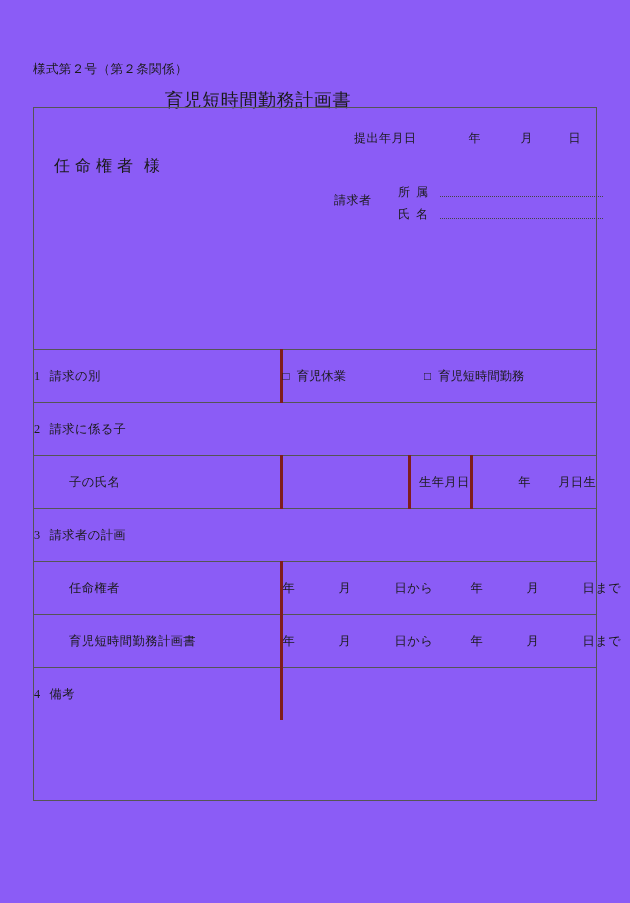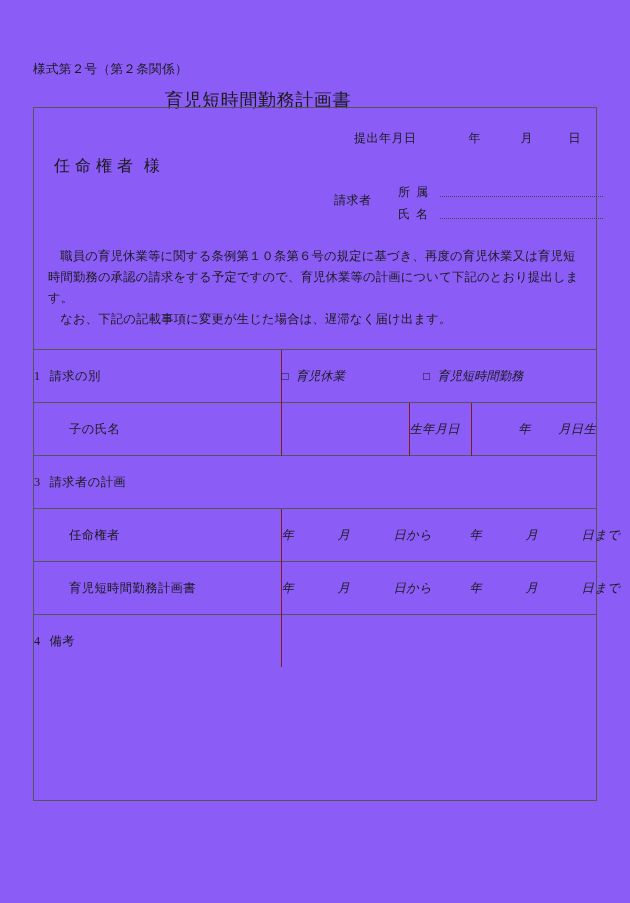--- a/index.html
+++ b/index.html
@@ -151,21 +151,21 @@
     height: 52px;
   }
   .tbl tr:first-child td { border-top: 1px solid #555; }
   .cell-label {
     padding-left: 16px;
     letter-spacing: 0.4px;
     white-space: nowrap;
   }
   .cell-label .num { margin-right: 9px; }
   .cell-label.indent { padding-left: 35px; }
-  .divider { border-left: 1px solid #7f1d1d; font-style: italic; }
+  .divider { border-left: 3px solid #7f1d1d; }
 
   .chk-cell {
     padding-left: 18px;
     white-space: nowrap;
   }
   .chk {
     display: inline-block;
     font-size: 12px;
     margin-right: 7px;
   }
@@ -177,21 +177,21 @@
     white-space: nowrap;
   }
   .ymd-span { white-space: nowrap; }
   .ymd-span .y { display: inline-block; width: 56px; text-align: left; }
   .ymd-span .m { display: inline-block; width: 56px; text-align: left; }
   .ymd-span .d { display: inline-block; width: 76px; text-align: left; }
   .ymd-span .y2 { display: inline-block; width: 56px; text-align: left; }
   .ymd-span .m2 { display: inline-block; width: 56px; text-align: left; }
   .ymd-span .d2 { display: inline-block; text-align: right; }
 
-  .birth-label { text-align: left; white-space: nowrap; letter-spacing: 0.3px; margin-left: 12px; }
+  .birth-label { text-align: right; white-space: nowrap; letter-spacing: 0.3px; margin-left: 12px; }
   .birth-ymd { text-align: right; white-space: nowrap; letter-spacing: 0.3px; }
   .birth-ymd .by { display: inline-block; width: 40px; }
   .birth-ymd .bm { display: inline-block; width: 40px; }
   .tall { height: 70px; }
 </style>
 </head>
 <body>
 
 <div class="page">
 
@@ -217,24 +217,20 @@
             <span class="field-name">所属</span>
             <span class="dotline"></span>
           </div>
           <div class="field-row">
             <span class="field-name">氏名</span>
             <span class="dotline"></span>
           </div>
         </div>
       </div>
 
-      <div class="body-text">
-        <p>職員の育児休業等に関する条例第１０条第６号の規定に基づき、再度の育児休業又は育児短時間勤務の承認の請求をする予定ですので、育児休業等の計画について下記のとおり提出します。</p>
-        <p>なお、下記の記載事項に変更が生じた場合は、遅滞なく届け出ます。</p>
-      </div>
 
     </div>
 
     <table class="tbl">
       <colgroup>
         <col style="width:247px">
         <col style="width:128px">
         <col style="width:62px">
         <col style="width:125px">
       </colgroup>
@@ -242,20 +238,25 @@
 
         <tr>
           <td class="cell-label">
             <span class="num">1</span><span>請求の別</span>
           </td>
           <td class="divider chk-cell" colspan="3">
             <span class="chk">□</span><span>育児休業</span><span class="chk-gap"></span><span class="chk">□</span><span>育児短時間勤務</span>
           </td>
         </tr>
 
+        <tr>
+          <td class="cell-label tall" colspan="4">
+            <span class="num">2</span><span>請求に係る子</span>
+          </td>
+        </tr>
 
         <tr>
           <td class="cell-label indent">
             <span>子の氏名</span>
           </td>
           <td class="divider"></td>
           <td class="divider birth-label">
             <span>生年月日</span>
           </td>
           <td class="divider birth-ymd">

